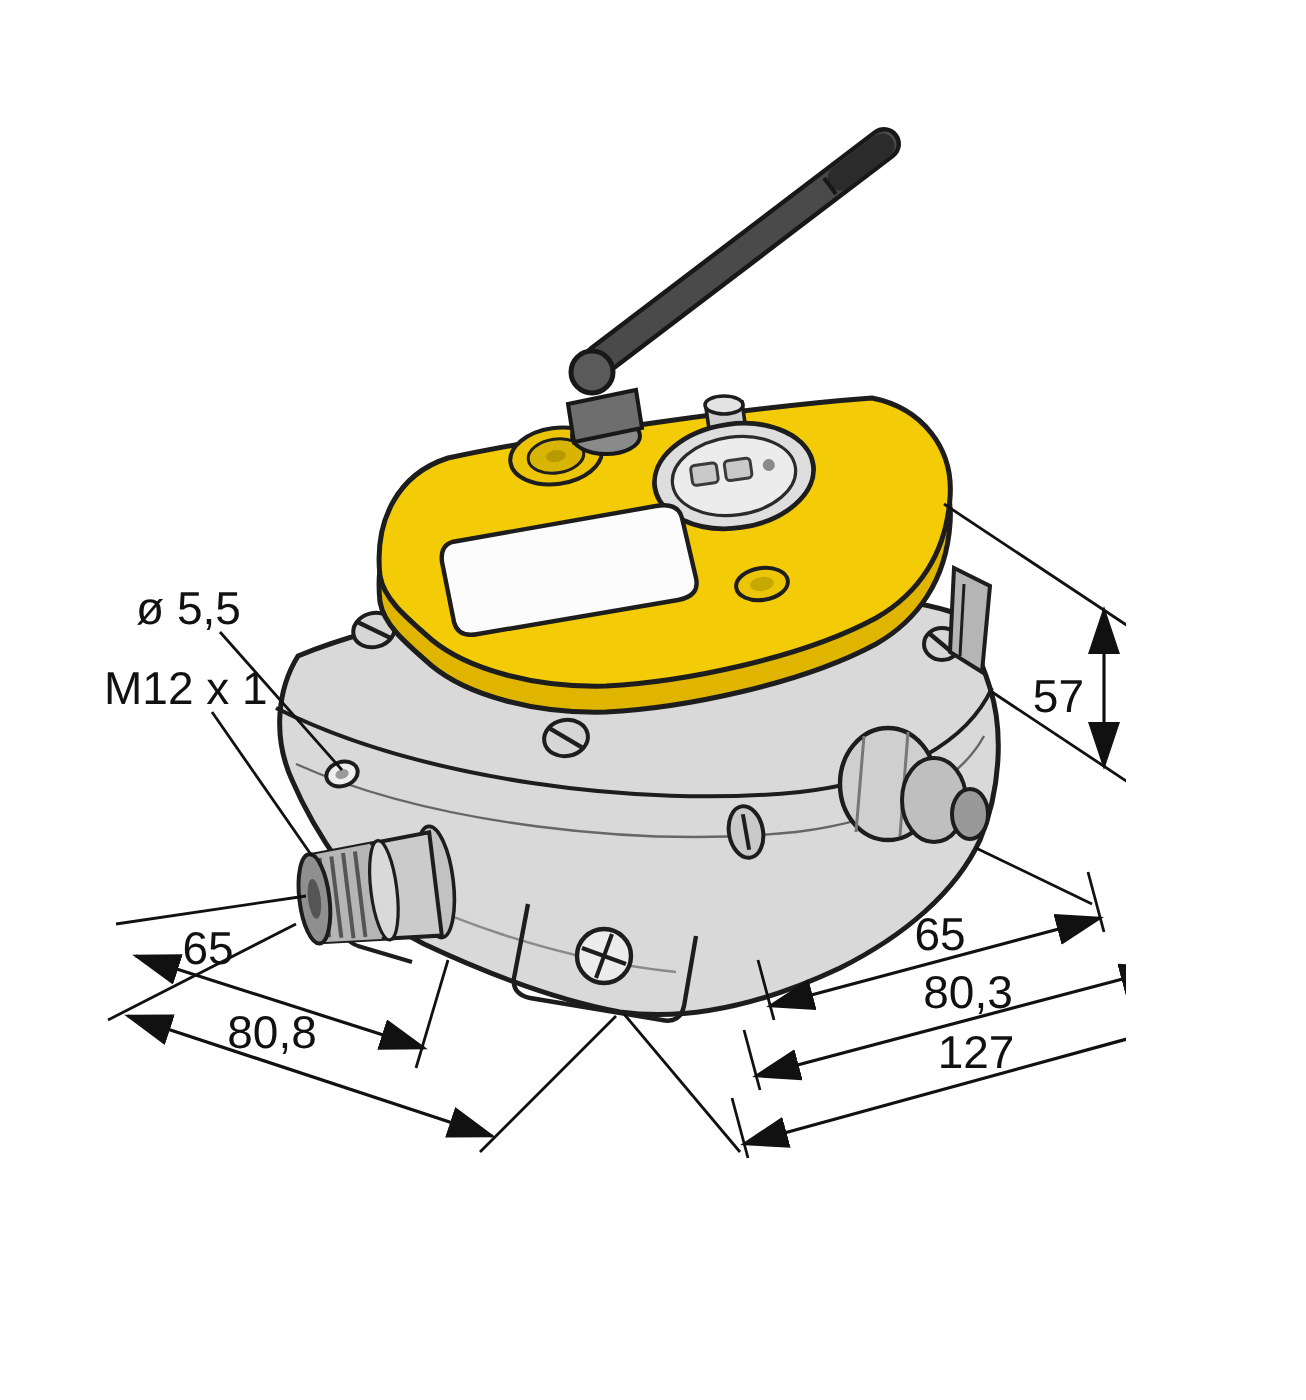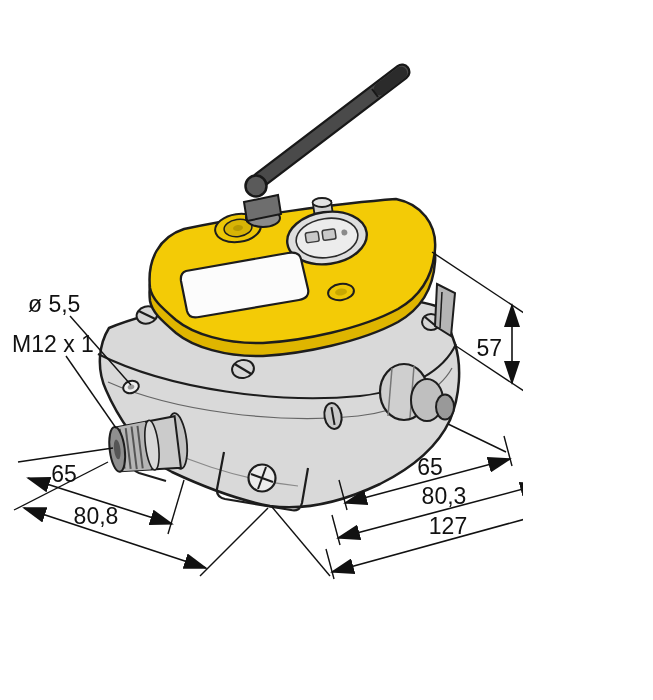--- a/index.html
+++ b/index.html
@@ -3,20 +3,21 @@
 <meta charset="utf-8">
 <style>
   html, body { margin: 0; padding: 0; background: #ffffff; }
   .canvas {
     position: relative;
     width: 523px;
     height: 700px;
     background: #ffffff;
     overflow: hidden;
     font-family: "Liberation Sans", sans-serif;
+    padding-left: 40px;
   }
   svg { display: block; }
   .dim-label {
     font-family: "Liberation Sans", sans-serif;
     font-size: 23px;
     fill: #111111;
   }
   .dimline { stroke: #111111; stroke-width: 1.6; fill: none; }
   .extline { stroke: #111111; stroke-width: 1.4; fill: none; }
 </style>

